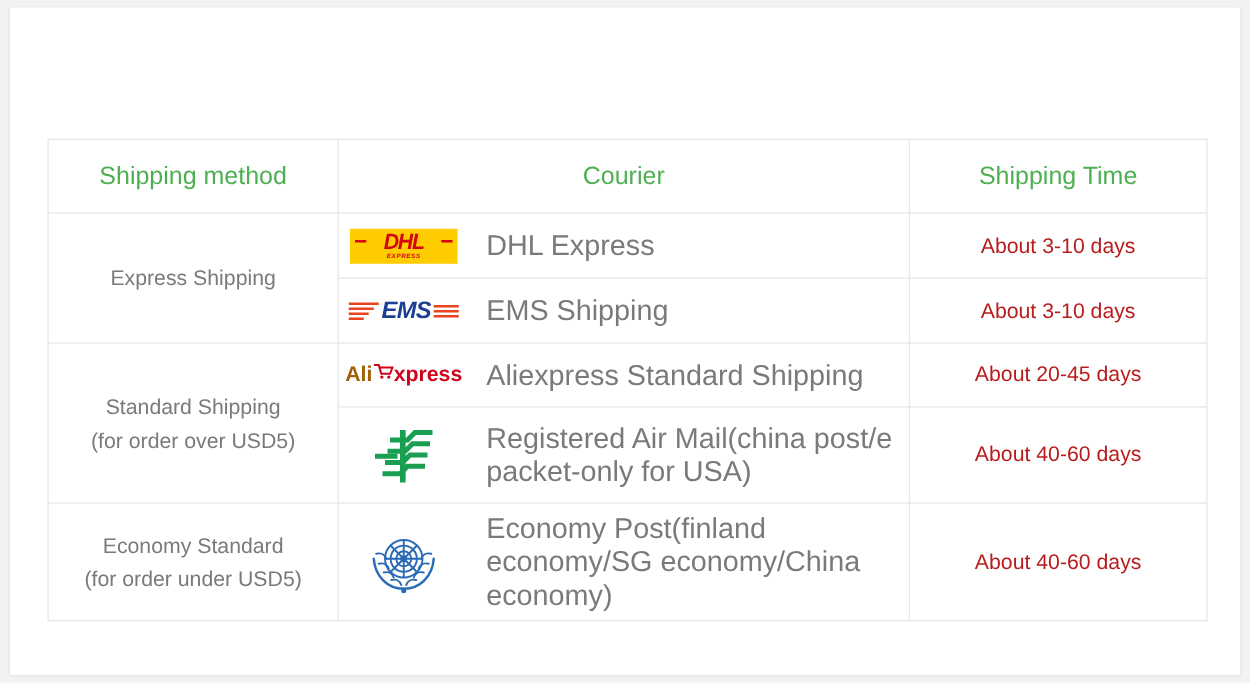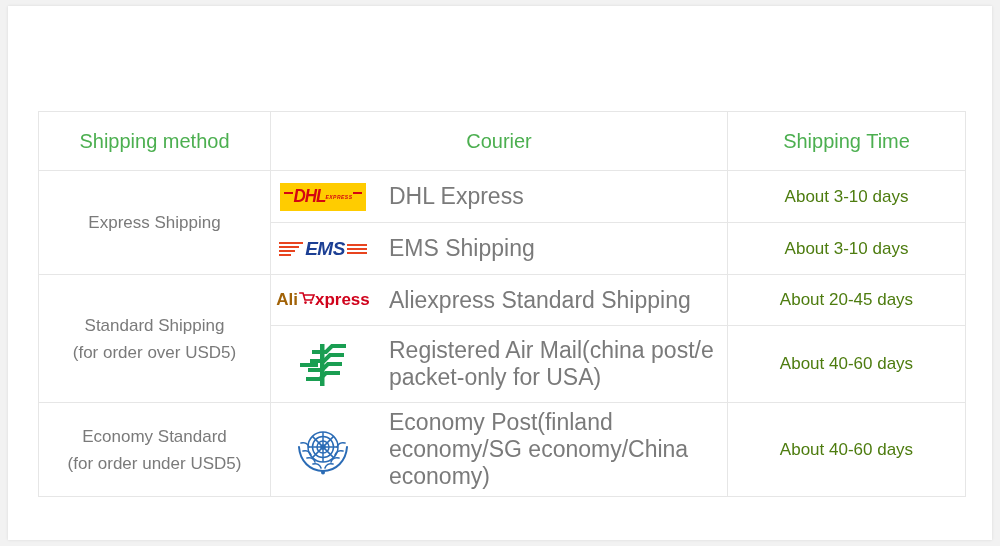--- a/index.html
+++ b/index.html
@@ -82,21 +82,21 @@
   .method-cell {
     text-align: center;
     color: #7a7a7a;
     font-size: 17px;
     line-height: 27px;
     padding: 4px 6px;
   }
 
   .time-cell {
     text-align: center;
-    color: #4d7c0f;
+    color: #b91c1c;
     font-size: 17px;
     white-space: nowrap;
     padding: 6px;
   }
 
   .courier-cell {
     padding: 6px 8px 6px 14px;
   }
   .courier-inner {
     display: flex;
@@ -121,21 +121,21 @@
   .r3 { height: 51px; }
   .r4 { height: 77px; }
   .r5 { height: 94px; }
 
   
   .dhl {
     width: 86px;
     height: 28px;
     background: #fc0;
     display: flex;
-    flex-direction: row;
+    flex-direction: column;
     align-items: center;
     justify-content: center;
     position: relative;
   }
   .dhl-word {
     color: #d40511;
     font-size: 17px;
     font-weight: bold;
     font-style: italic;
     letter-spacing: -1px;

